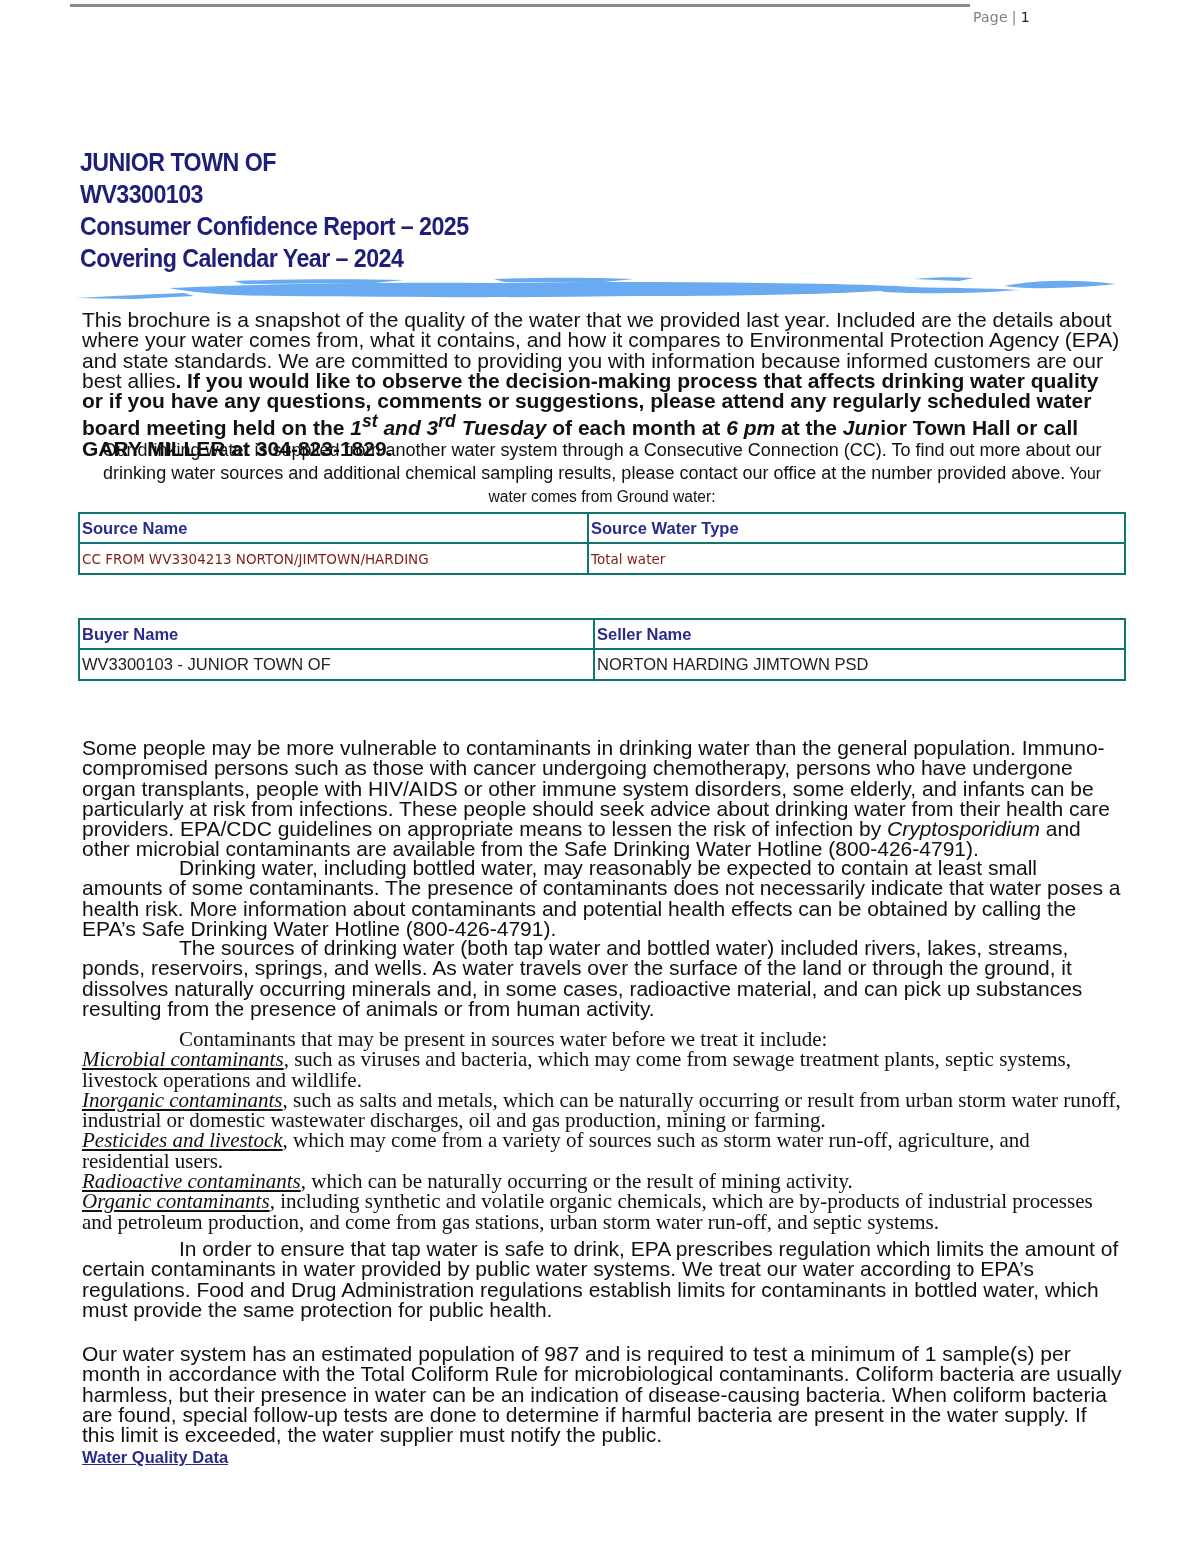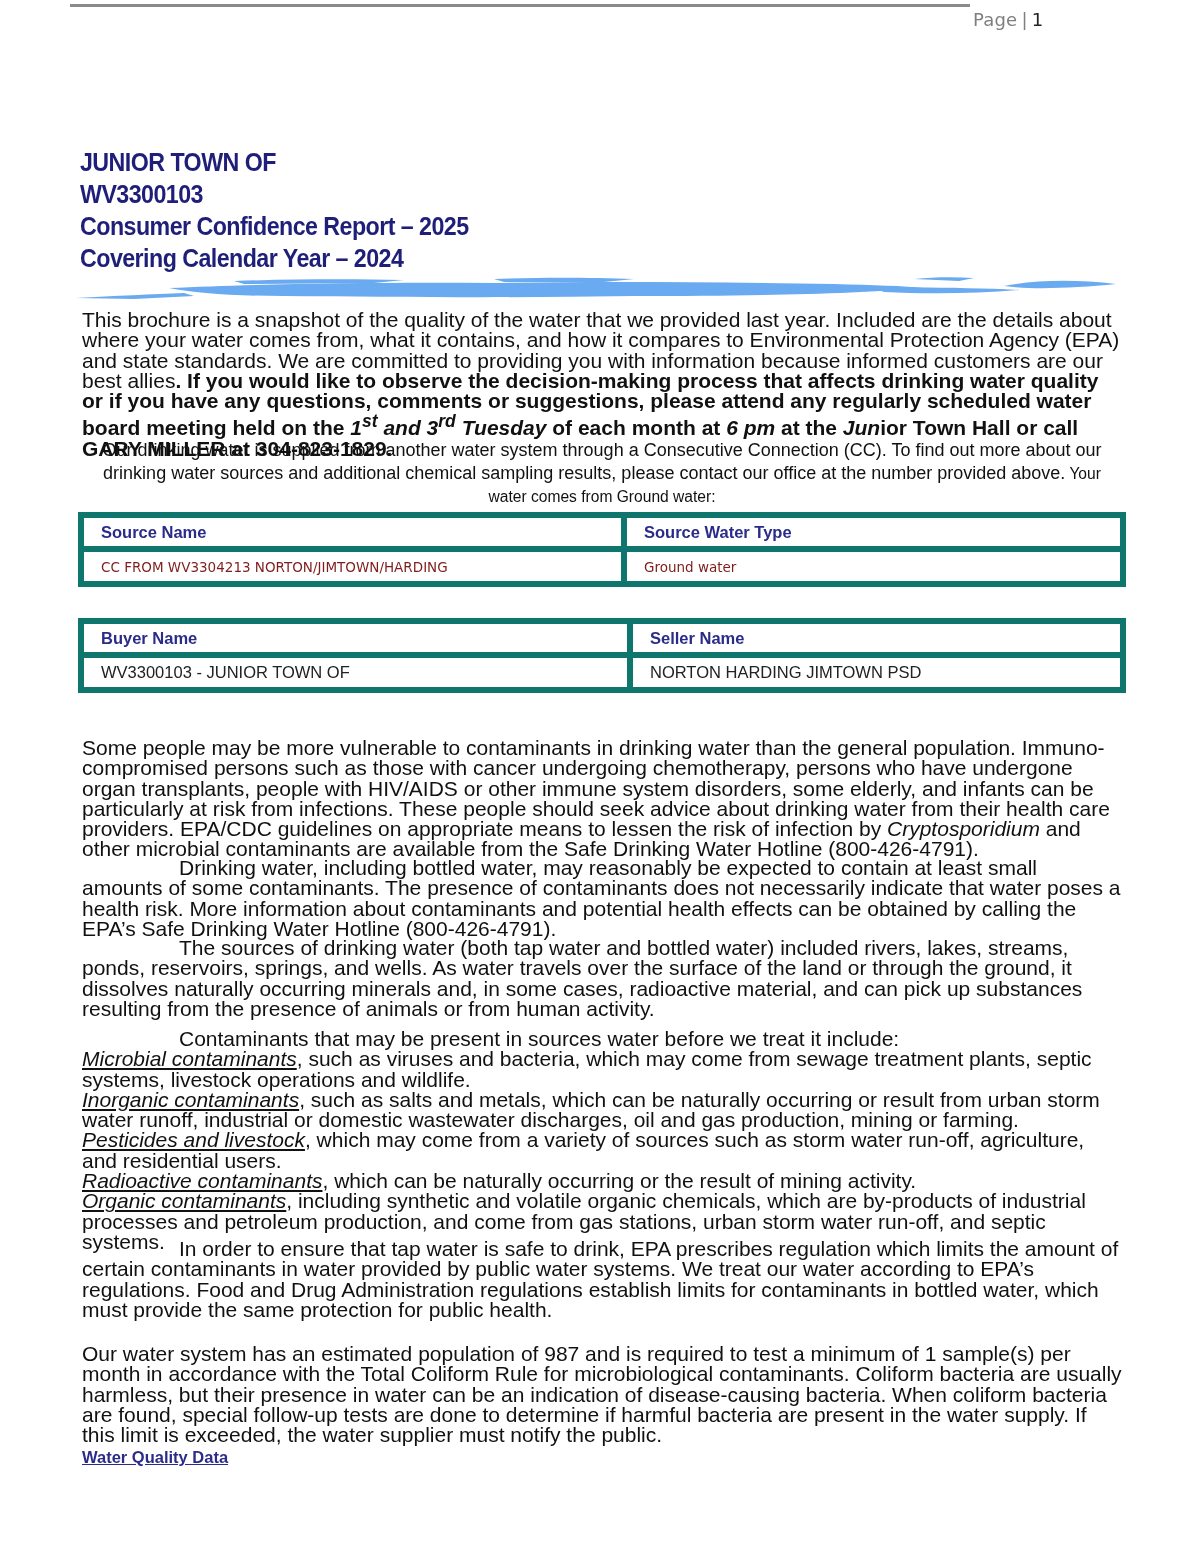--- a/index.html
+++ b/index.html
@@ -1,44 +1,44 @@
 <!DOCTYPE html>
 <html><head>
   <meta charset="utf-8">
   <style>
     html, body { margin: 0; padding: 0; background: #ffffff; }
     body { width: 1200px; height: 1553px; position: relative; overflow: hidden;
            font-family: "Liberation Sans", sans-serif; color: #111; }
     .top-rule { position: absolute; left: 70px; top: 4px; width: 900px; height: 3px; background: #8a8a8a; }
     .page-num { position: absolute; left: 973px; top: 9px; font-family: "DejaVu Sans", sans-serif;
-                font-size: 18px; color: #7f7f7f; letter-spacing: 0.2px; }
+                font-size: 14px; color: #7f7f7f; letter-spacing: 0.2px; }
     .page-num .sep { color: #7f7f7f; margin: 0 4px; }
     .page-num .num { color: #222; }
     .title-block { position: absolute; left: 80px; top: 146px; color: #1f1f7a; font-weight: bold;
                    font-size: 25px; line-height: 32px; letter-spacing: -0.6px; transform: scaleX(0.93);
                    transform-origin: left top; }
     .title-block div { white-space: nowrap; }
     .brush { position: absolute; left: 74px; top: 276px; width: 1045px; height: 28px; }
     .content { position: absolute; left: 82px; width: 1040px; font-size: 21px; line-height: 20.3px; }
     .p1 { top: 310px; }
     .p1 b { font-weight: bold; }
     .p2 { top: 439px; font-size: 18px; line-height: 22.5px; text-align: center; }
     .p2 .small { font-size: 15.6px; }
     table.grid { position: absolute; left: 78px; border-collapse: collapse; width: 1048px; }
-    table.grid td { border: 6px solid #0f766e; padding: 0 17px; height: 29px; }
+    table.grid td { border: 2px solid #0f766e; padding: 0 2px; height: 29px; }
     table.grid td.h { color: #2b2b8a; font-weight: bold; font-size: 16.5px; height: 28px; }
     .t1 { top: 512px; }
     .t1 td.v { font-family: "DejaVu Sans", sans-serif; font-size: 13.5px; color: #7f1d1d; }
     .t2 { top: 618px; }
     .t2 td.v { font-size: 16.5px; color: #222; }
     .indent { display: inline-block; width: 97px; }
     .p3 { top: 738px; }
     .p4 { top: 849px; margin-top: 9px; }
     .p5 { top: 938px; }
-    .p6 { top: 1029px; }
+    .p6 { top: 1029px; font-family: Liberation Serif, serif; }
     .p6 u { font-style: italic; }
     .p7 { top: 1239px; }
     .p8 { top: 1344px; }
     .wq-link { position: absolute; left: 82px; top: 1448px; font-size: 16.5px; font-weight: bold;
                color: #2b2b8a; text-decoration: underline; }
   </style>
 </head>
 <body>
 
 <div class="top-rule"></div>
@@ -66,21 +66,21 @@
 <div class="content p2"><span>Our drinking water is supplied from another water system through a Consecutive Connection (CC). To find out more about our drinking water sources and additional chemical sampling results, please contact our office at the number provided above.</span><span class="small"> Your water comes from Ground water:</span></div>
 
 <table class="grid t1">
   <tbody>
       <tr>
     <td class="h" style="width:503px">Source Name</td>
     <td class="h">Source Water Type</td>
   </tr>
   <tr>
     <td class="v">CC FROM WV3304213 NORTON/JIMTOWN/HARDING</td>
-    <td class="v">Ground water</td>
+    <td class="v">Total water</td>
   </tr>
 </tbody>
   </table>
 
 <table class="grid t2">
   <tbody>
       <tr>
     <td class="h" style="width:509px">Buyer Name</td>
     <td class="h">Seller Name</td>
   </tr>

